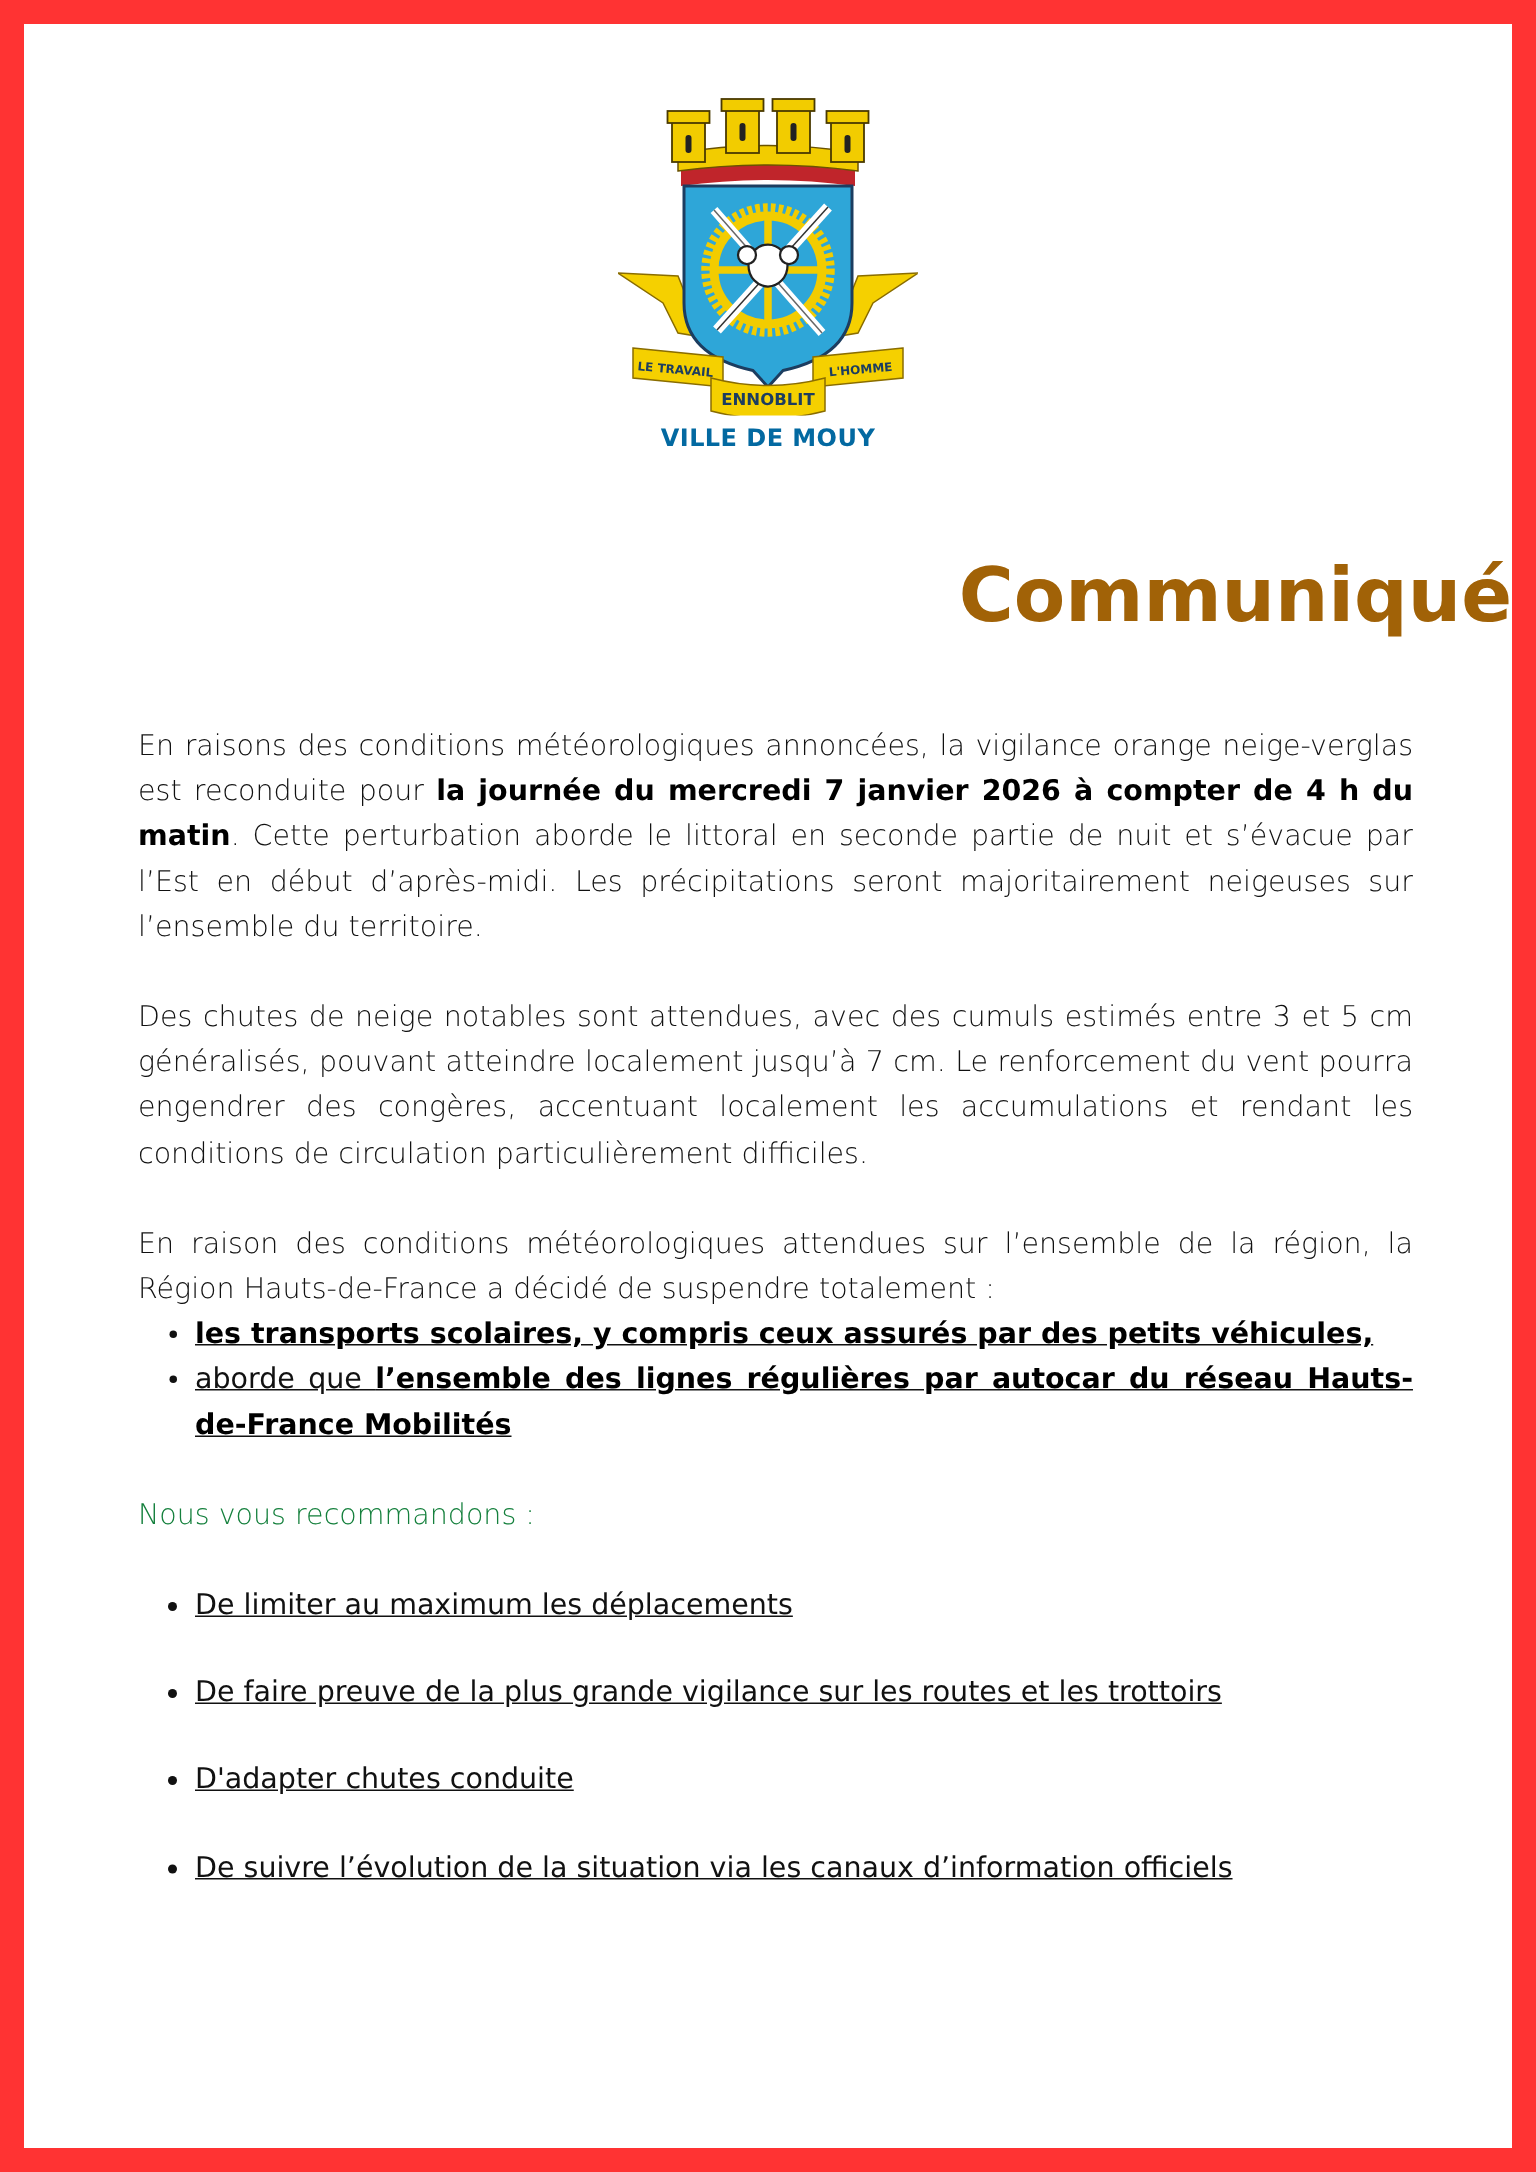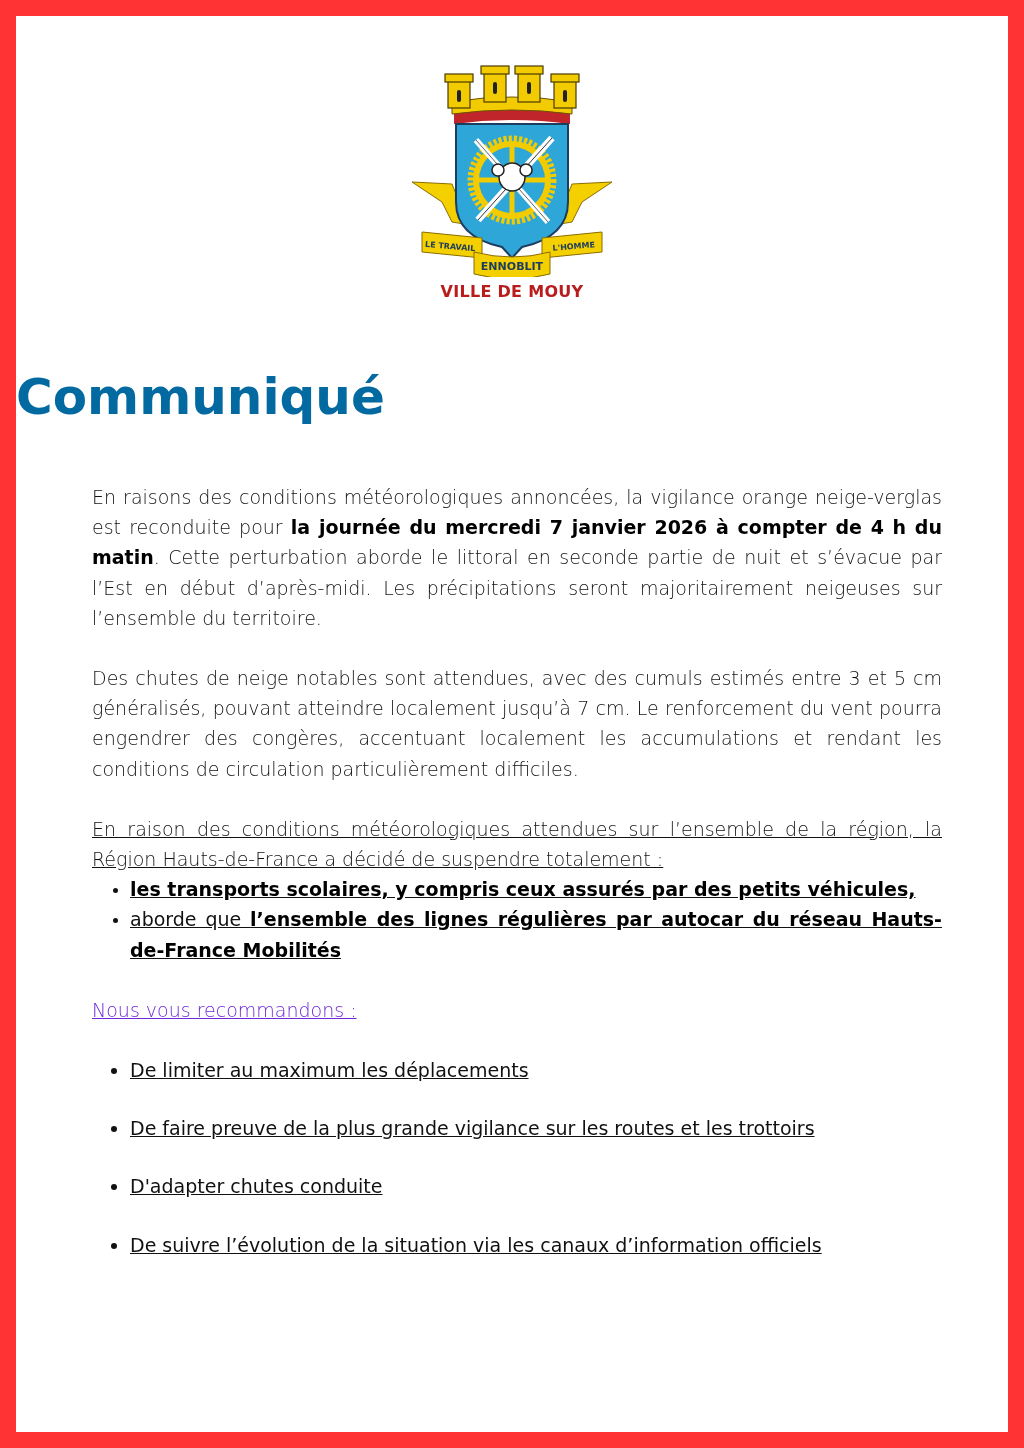--- a/index.html
+++ b/index.html
@@ -22,31 +22,31 @@
     text-align: center;
   }
   .logo-wrap svg { display: block; margin: 0 auto; }
   .city-name {
     position: absolute;
     left: 0; right: 0; top: 266px;
     text-align: center;
     font-family: "DejaVu Sans", sans-serif;
     font-weight: bold;
     font-size: 16px;
-    color: #b91c1c;
+    color: #0369a1;
     letter-spacing: 0.3px;
   }
   .title {
     position: absolute;
     left: 0; right: 0; top: 318px;
-    text-align: left;
+    text-align: right;
     font-family: "DejaVu Sans", sans-serif;
     font-weight: bold;
     font-size: 50px;
-    color: #0369a1;
+    color: #a16207;
     letter-spacing: 0px;
   }
   .content {
     position: absolute;
     left: 76px; right: 66px; top: 466px;
     font-family: "DejaVu Sans", sans-serif;
     font-size: 19px;
     line-height: 30.2px;
     color: #111;
   }
@@ -59,25 +59,24 @@
   .content ul {
     margin: 0 0 30px 0;
     padding-left: 38px;
     text-decoration: underline;
   }
   .content ul li {
     text-align: justify;
     padding-left: 0px;
   }
   .content ul.bold-list li::marker { font-size: 16px; }
-  .p-tight { margin-bottom: 0 !important; text-decoration: underline; }
+  .p-tight { margin-bottom: 0 !important; }
   .recommend-heading {
-    font-weight: bold; color: #6d28d9;
+    font-weight: bold; color: #15803d;
     margin: 0;
-    text-decoration: underline;
   }
   .rec-list { text-align: left !important; }
   .rec-list li { text-align: left; margin-top: 28px; }
 </style>
 </head>
 <body style="background: rgb(255, 51, 51);">
 
 <div class="page">
 
   <div class="logo-wrap">

